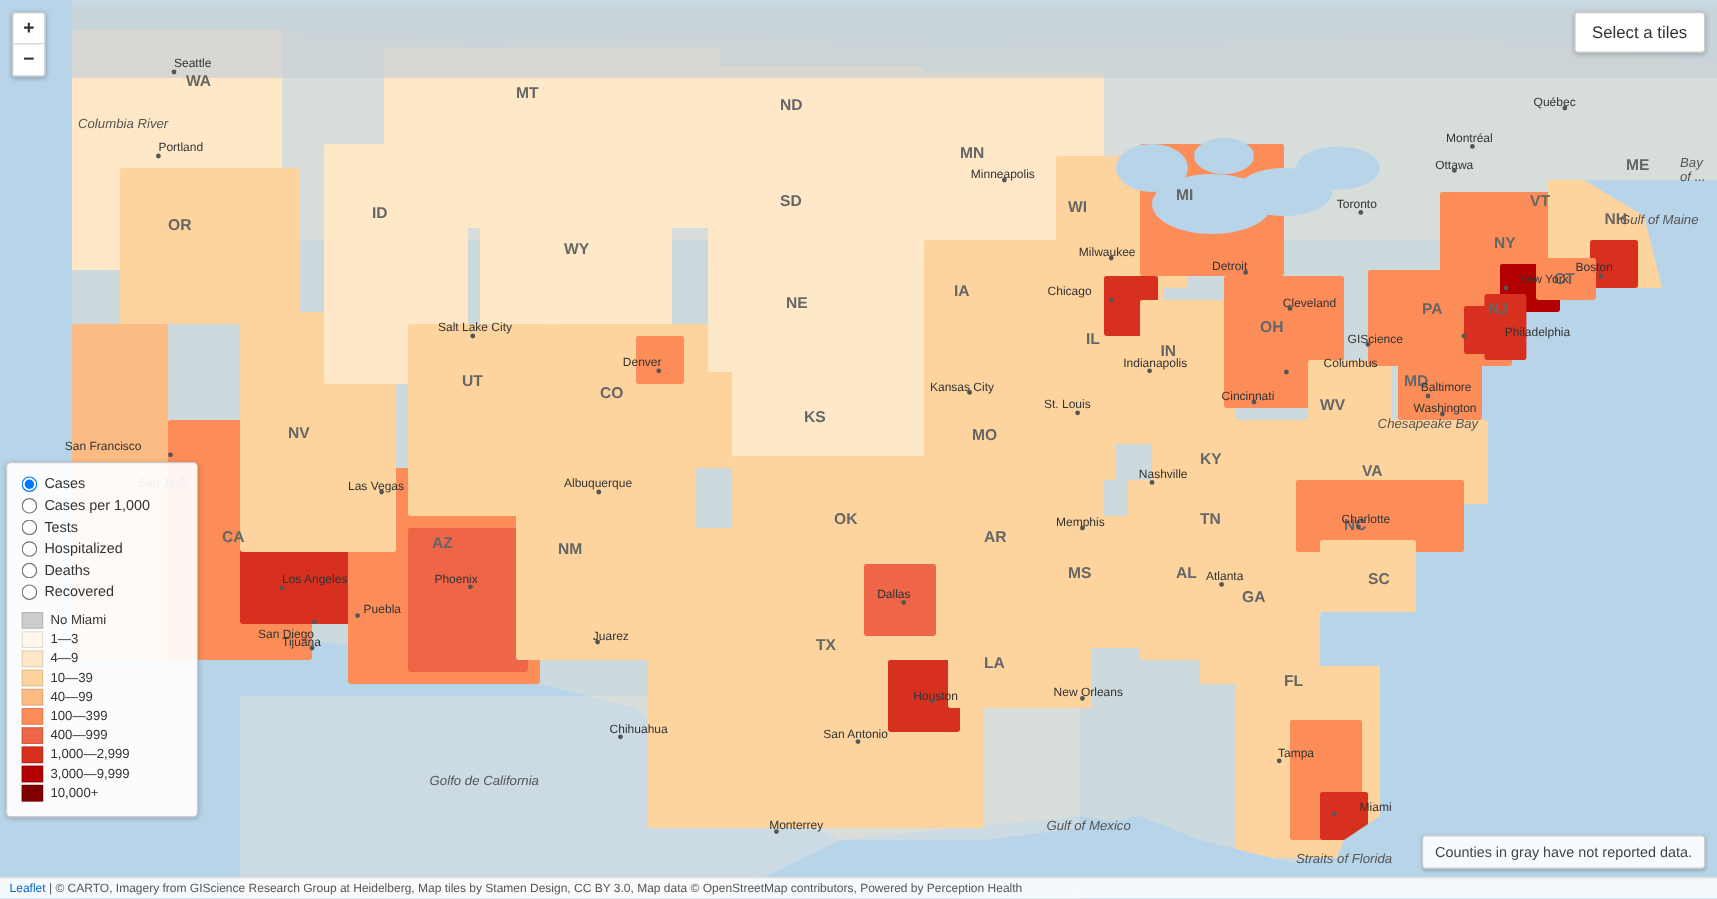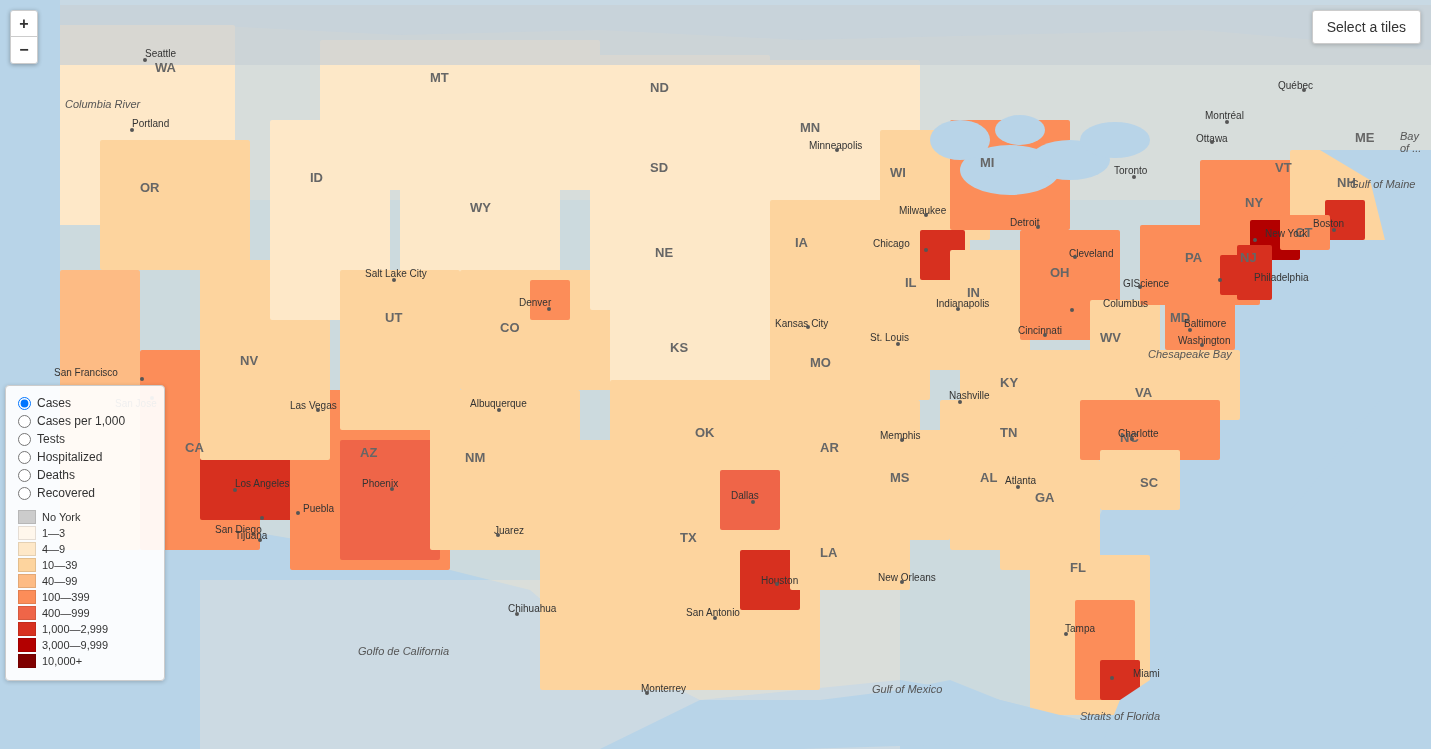--- a/index.html
+++ b/index.html
@@ -356,21 +356,21 @@
       </label>
       <label class="radio-item">
         <input type="radio" name="metric" style="">
         <span class="radio-label">Recovered</span>
       </label>
     </div>
 
     <div class="color-legend" id="color-legend-container">
     <div class="legend-item">
       <div class="legend-swatch" style="background:#cccccc"></div>
-      <span class="legend-label">No York</span>
+      <span class="legend-label">No Miami</span>
     </div>
         <div class="legend-item">
       <div class="legend-swatch" style="background:#fff7ec"></div>
       <span class="legend-label">1—3</span>
     </div>
         <div class="legend-item">
       <div class="legend-swatch" style="background:#fee8c8"></div>
       <span class="legend-label">4—9</span>
     </div>
         <div class="legend-item">
@@ -550,15 +550,20 @@
   <div id="map-labels-container">
       <div class="map-label" style="left: 65px; top: 98px;">Columbia River</div>
       <div class="map-label" style="left: 1148px; top: 348px;">Chesapeake Bay</div>
       <div class="map-label" style="left: 1350px; top: 178px;">Gulf of Maine</div>
       <div class="map-label" style="left: 872px; top: 683px;">Gulf of Mexico</div>
       <div class="map-label" style="left: 358px; top: 645px;">Golfo de California</div>
       <div class="map-label" style="left: 1080px; top: 710px;">Straits of Florida</div>
       <div class="map-label" style="left: 1400px; top: 130px;">Bay of ...</div>
     </div>
 
-
+  <div class="info-box">Counties in gray have not reported data.</div>
+
+  <div class="attribution-bar">
+    <a href="#">Leaflet</a>
+    <span> | © CARTO, Imagery from GIScience Research Group at Heidelberg, Map tiles by Stamen Design, CC BY 3.0, Map data © OpenStreetMap contributors, Powered by Perception Health</span>
+  </div>
 
 </div>
 
 </body></html>

